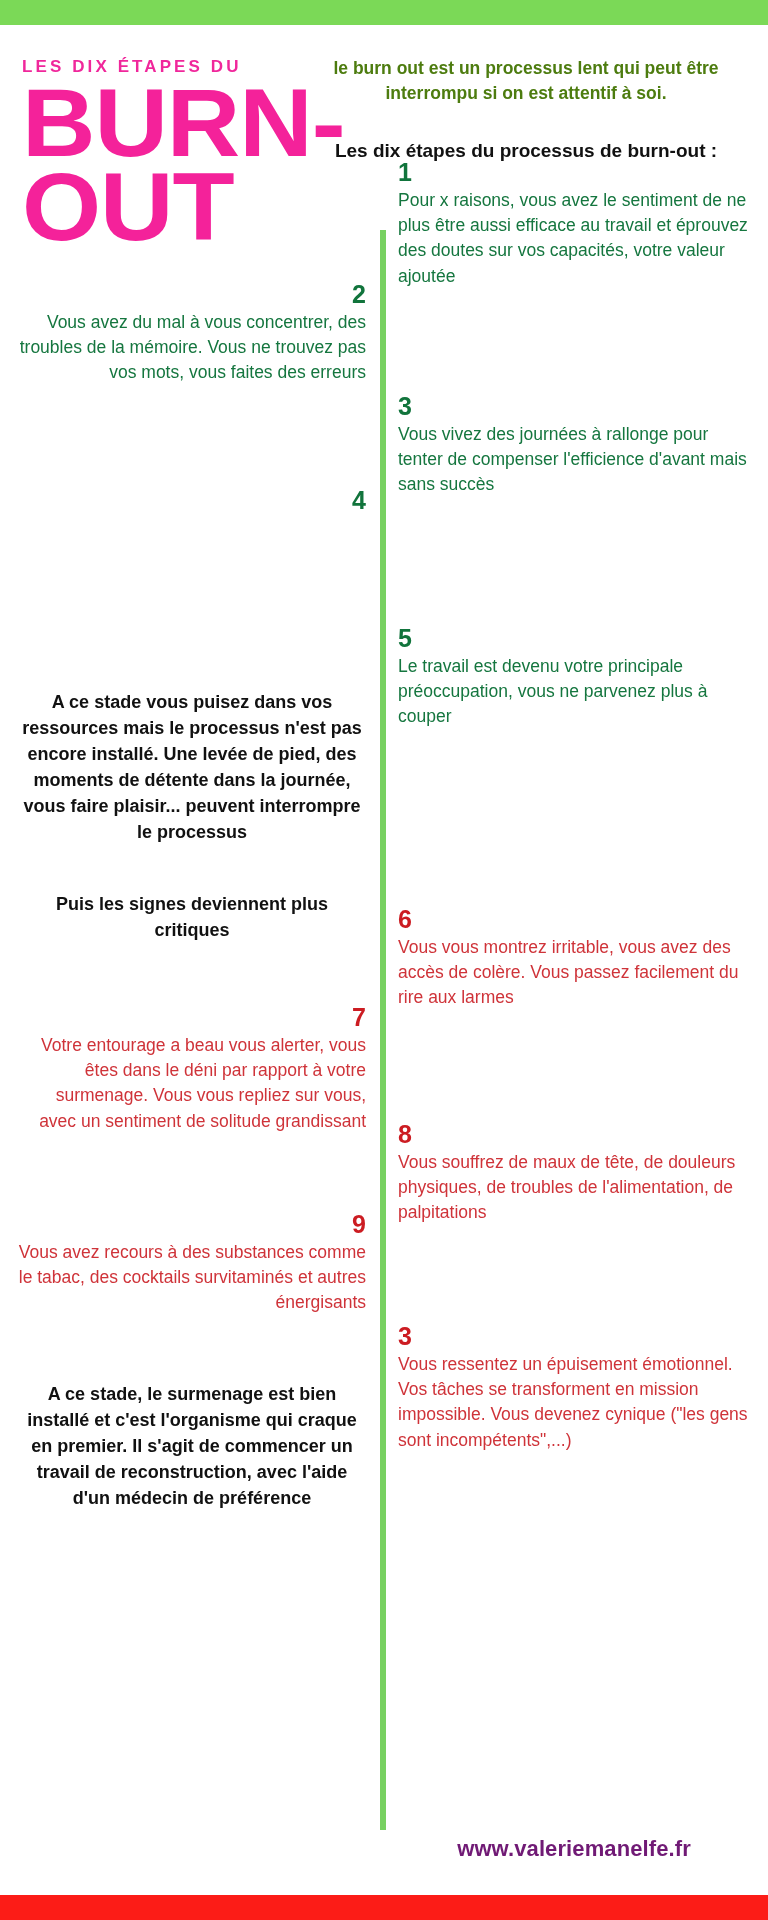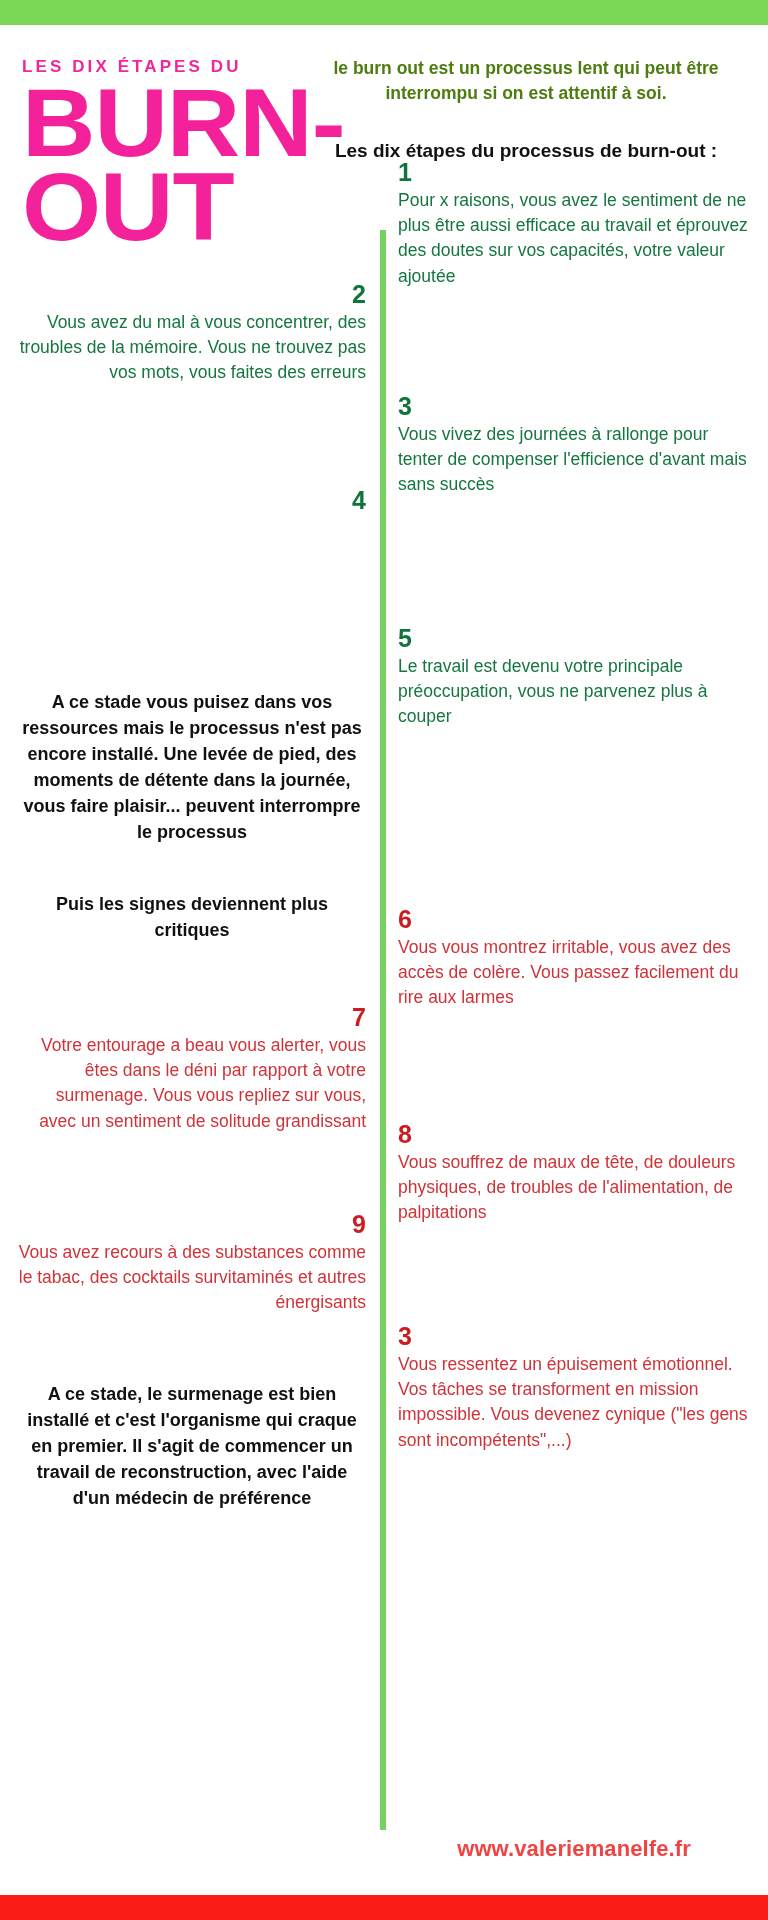--- a/index.html
+++ b/index.html
@@ -141,21 +141,21 @@
 
   
   .website {
     position: absolute;
     left: 398px;
     top: 1836px;
     width: 352px;
     text-align: center;
     font-weight: 700;
     font-size: 22px;
-    color: #ef4444;
+    color: #701a75;
     letter-spacing: 0.1px;
   }
 </style>
 </head>
 <body>
 
 <div class="page">
 
   <div class="topbar"></div>
   <div class="bottombar"></div>

